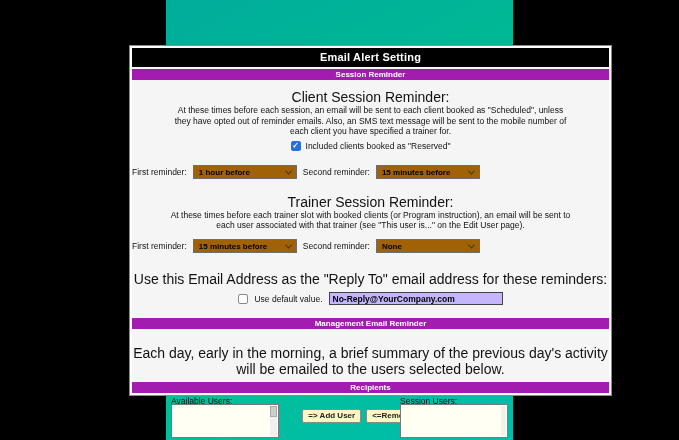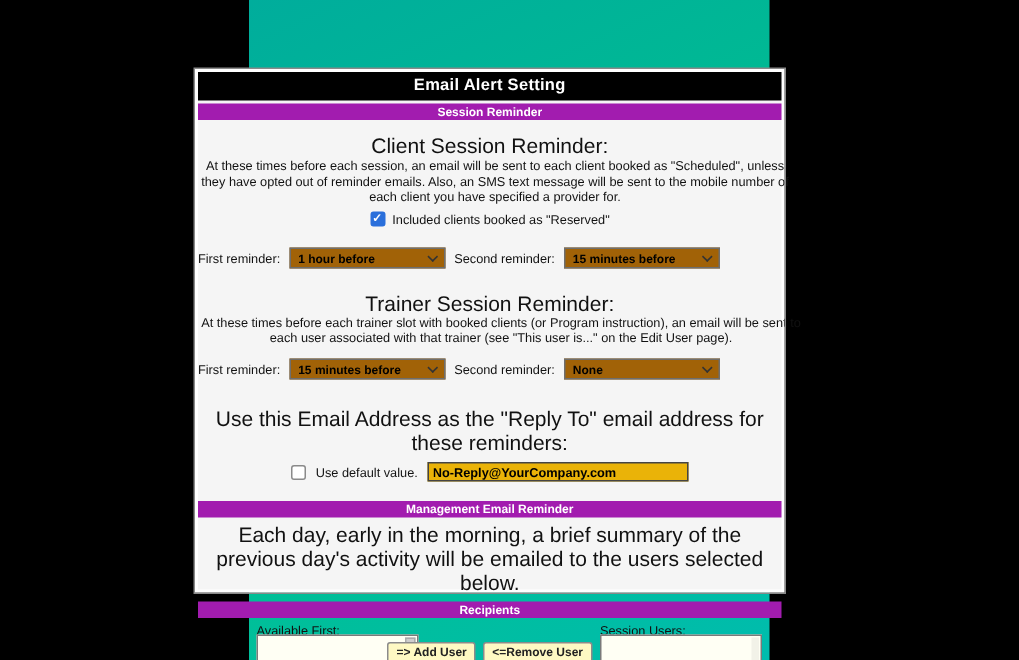--- a/index.html
+++ b/index.html
@@ -3,21 +3,21 @@
 <meta charset="utf-8">
 <style>
   * { box-sizing: border-box; margin: 0; padding: 0; }
   html,body { width:679px; height:440px; background:#000; overflow:hidden;
               font-family:"Liberation Sans", sans-serif; }
   #stage { position:relative; width:679px; height:440px; background:#000; overflow:hidden; }
 
   .band { position:absolute; left:166px; top:0; width:347px; height:440px;
           background:linear-gradient(155deg,#00ad9c 0%,#00c08f 55%,#00bcae 100%); }
 
-  .dialog { position:absolute; left:130px; top:46px; width:393px; height:349px;
+  .dialog { position:absolute; left:130px; top:46px; width:481px; height:349px;
             background:#f5f5f5; border:2px solid #ffffff; outline:1px solid #8a8a8a; }
 
   .title-bar { height:19px; background:#000; color:#fff; text-align:center;
                font-size:11px; line-height:19px; font-weight:bold; letter-spacing:.2px; }
 
   .green-bar { height:11px; background:#a21caf; color:#fff; text-align:center;
                font-size:8px; line-height:11px; font-weight:bold; }
   .green-bar.gap { margin-top:2px; }
 
   .heading { margin-top:9px; text-align:center; font-size:14px; color:#111; }
@@ -34,21 +34,21 @@
   .dd-row { display:flex; align-items:center; gap:6px;
             font-size:8.5px; color:#111; height:15px; }
   .select { width:104px; height:14px; background:#a16207; border:1px solid #6e6e6e;
             display:flex; align-items:center; justify-content:space-between;
             padding:0 5px; font-size:8px; font-weight:bold; color:#000; }
   .chev { width:5px; height:5px; border-right:1.4px solid #333; border-bottom:1.4px solid #333;
           transform:rotate(45deg) translate(-1px,-1px); }
 
   .replyto-row { margin-top:5px; display:flex; justify-content:center; align-items:center;
                  gap:6px; font-size:8.5px; color:#111; height:14px; }
-  .email-input { width:174px; height:13px; border:1px solid #444; background:#eab308;
+  .email-input { width:174px; height:13px; border:1px solid #444; background:#c4b5fd;
                  font-family:"Liberation Sans",sans-serif; font-size:8.5px; font-weight:bold;
                  padding:0 3px; color:#000; }
 
   .recips { position:relative; height:46px; margin-top:2px; }
   .col-label { position:absolute; font-size:8.5px; color:#111; top:1px; }
   .listbox { position:absolute; top:9px; width:108px; height:34px; background:#fffff4;
              border:1px solid #7a7a7a; }
   .sb-track { position:absolute; right:1px; top:1px; bottom:1px; width:7px; background:#f0f0f0; }
   .sb-track.faint { width:5px; background:#f2f2e8; }
   .sb-thumb { position:absolute; top:0; left:0; right:0; height:11px; background:#cdcdcd;
@@ -72,21 +72,21 @@
 
 <div id="stage">
   <div class="band"></div>
 
   <div class="dialog">
     <div class="title-bar">Email Alert Setting</div>
 
     <div class="green-bar gap">Session Reminder</div>
 
     <div class="heading">Client Session Reminder:</div>
-    <div class="para">At these times before each session, an email will be sent to each client booked as "Scheduled", unless they have opted out of reminder emails. Also, an SMS text message will be sent to the mobile number of each client you have specified a provider for.</div>
+    <div class="para">At these times before each session, an email will be sent to each client booked as "Scheduled", unless they have opted out of reminder emails. Also, an SMS text message will be sent to the mobile number of each client you have specified a trainer for.</div>
 
     <div class="cb-row">
       <span class="checkbox checked">✓</span>
       <span>Included clients booked as "Reserved"</span>
     </div>
 
     <div class="dd-row mt13">
       <span>First reminder:</span>
       <div class="select">
         <span>1 hour before</span>
@@ -118,26 +118,26 @@
     <div class="heading mt17" style="margin-top:17px">Use this Email Address as the "Reply To" email address for these reminders:</div>
 
     <div class="replyto-row">
       <span class="checkbox"></span>
       <span>Use default value.</span>
       <input class="email-input" type="text" value="No-Reply@YourCompany.com" style="">
     </div>
 
     <div class="green-bar mt12" style="margin-top:12px">Management Email Reminder</div>
 
-    <div class="heading" style="margin-top:3px">Each day, early in the morning, a brief summary of the previous day's activity will be emailed to the users selected below.</div>
+    <div class="heading" style="margin-top:16px">Each day, early in the morning, a brief summary of the previous day's activity will be emailed to the users selected below.</div>
 
     <div class="green-bar" style="margin-top:5px">Recipients</div>
 
     <div class="recips">
-      <span class="col-label" style="left:39px">Available First:</span>
+      <span class="col-label" style="left:39px">Available Users:</span>
       <div class="listbox" style="left:39px">
         <div class="sb-track">
           <div class="sb-thumb"></div>
         </div>
       </div>
 
       <div class="btn-grp">
         <button class="mini-btn">=&gt; Add User</button>
         <button class="mini-btn">&lt;=Remove User</button>
       </div>

